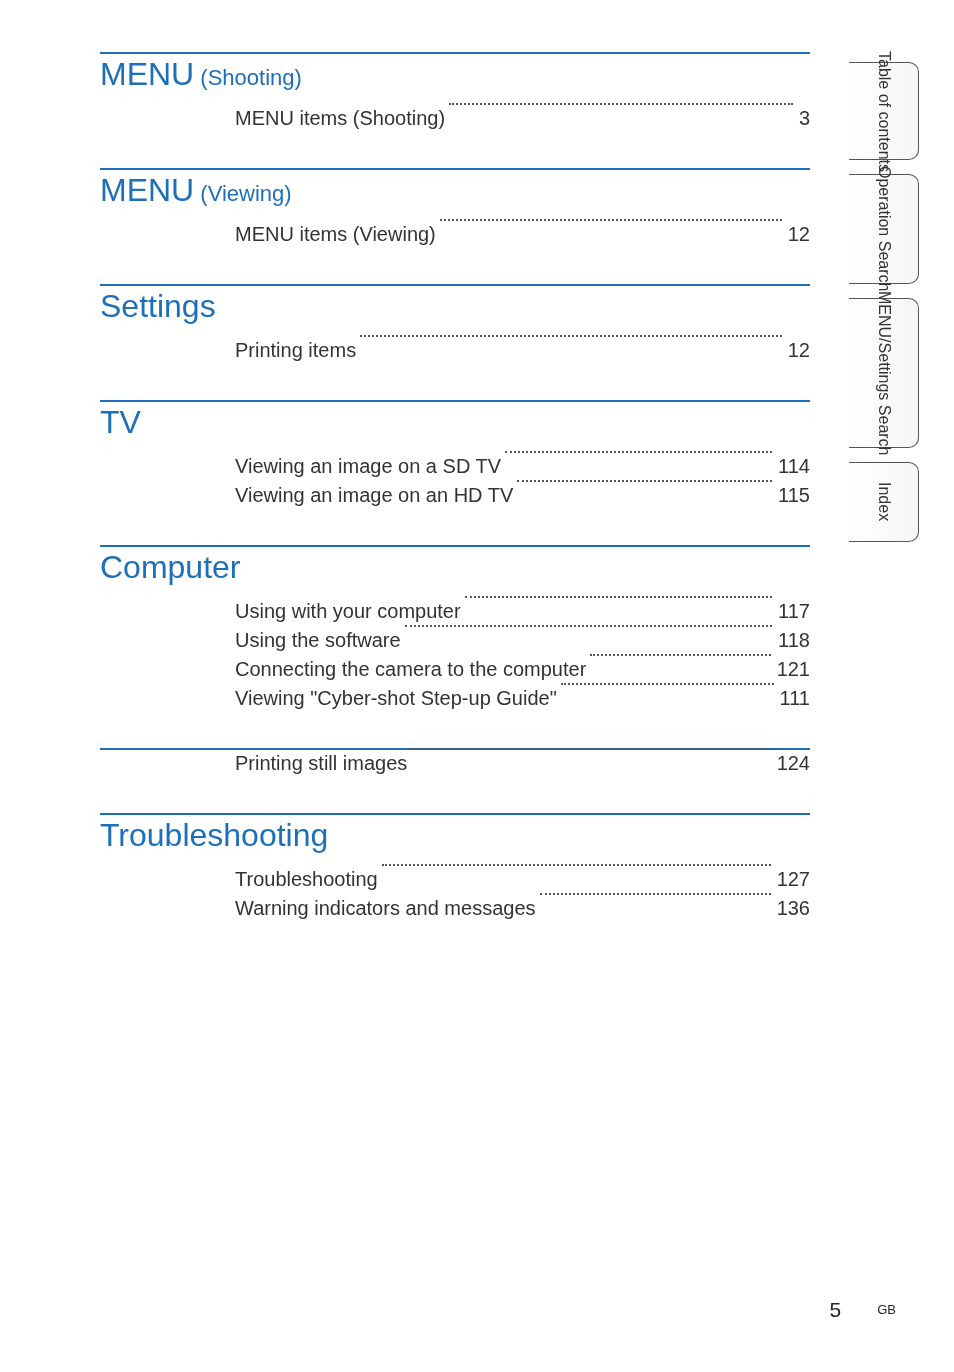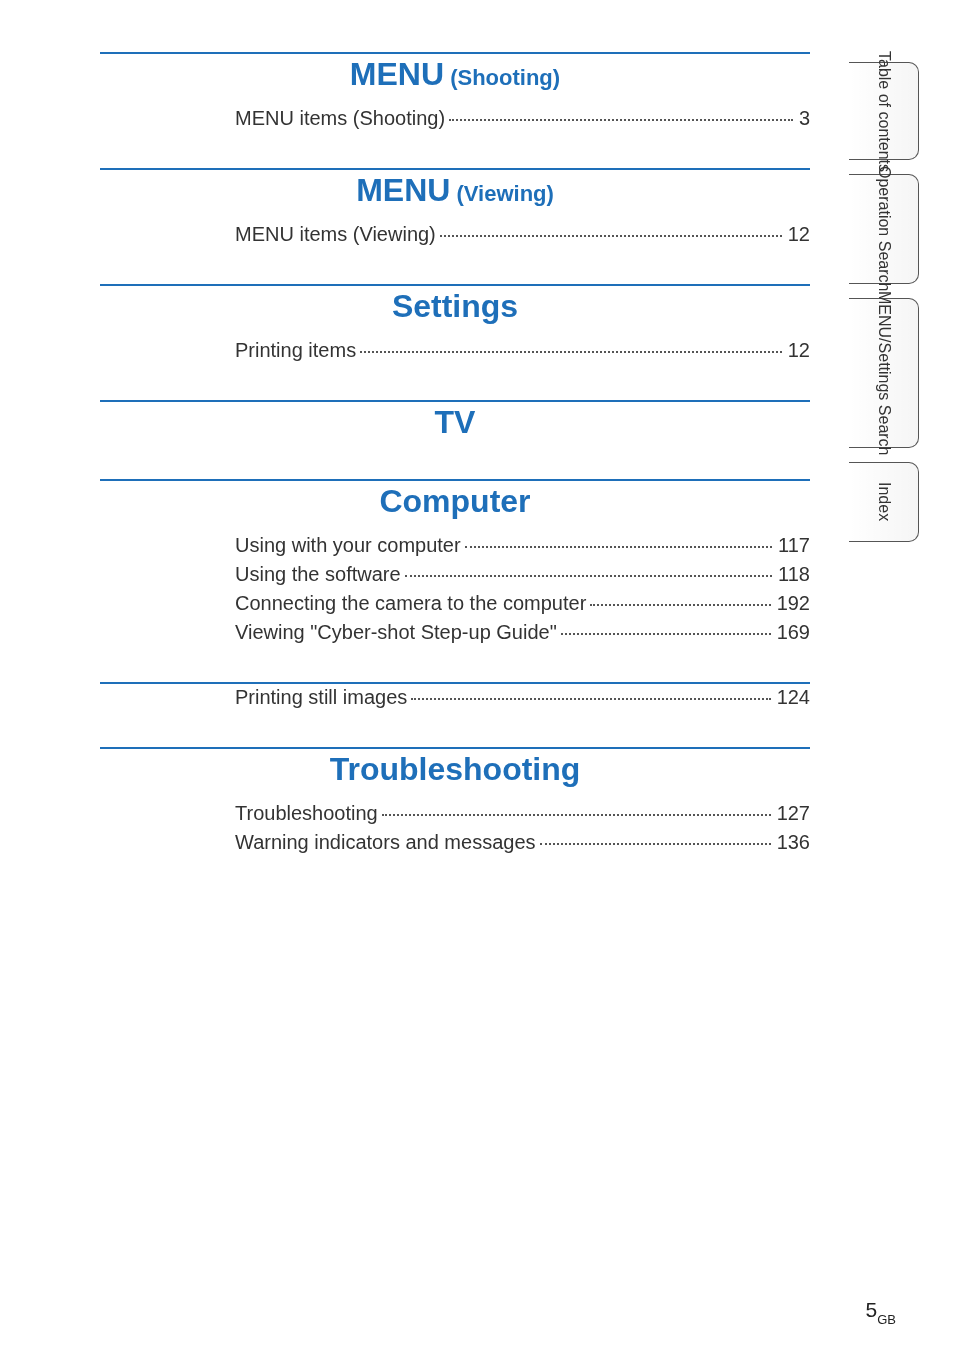--- a/index.html
+++ b/index.html
@@ -25,34 +25,33 @@
       margin-bottom: 38px;
     }
     .section-rule {
       height: 2px;
       background: #1e6fb9;
       margin-bottom: 2px;
     }
     .section-heading {
       font-size: 32px;
       color: #1e6fb9;
-      font-weight: bold;
+      font-weight: normal;
       margin-bottom: 14px;
-      text-align: center;
     }
     .section-heading .sub {
       font-size: 22px;
       color: #1e6fb9;
     }
     .toc-entries {
       display: block;
     }
     .toc-row {
       display: flex;
-      align-items: flex-end;
+      align-items: flex-start;
       font-size: 20px;
       color: #333;
       margin-bottom: 6px;
       margin-left: 135px;
     }
     .toc-label {
       white-space: nowrap;
     }
     .toc-dots {
       flex: 1;
@@ -95,21 +94,22 @@
       position: absolute;
       right: 58px;
       bottom: 50px;
       font-size: 21px;
       color: #222;
     }
     .footer .gb {
       font-size: 13px;
       vertical-align: top;
       position: relative;
-      top: 14px;
+      top: 4px;
+      margin-left: 36px;
     }
   </style>
 </head>
 <body>
 
 <div class="content" id="content">
     <div class="section">
       <div class="section-rule"></div>
       <div class="section-heading"><span>MENU</span><span class="sub"> (Shooting)</span></div>
       <div class="toc-entries">
@@ -138,44 +138,56 @@
         <div class="toc-row">
           <span class="toc-label">Printing items</span>
           <span class="toc-dots"></span>
           <span class="toc-page">12</span>
         </div>
       </div>
     </div>
     <div class="section">
       <div class="section-rule"></div>
       <div class="section-heading"><span>TV</span></div>
+      <div class="toc-entries">
+        <div class="toc-row">
+          <span class="toc-label">Viewing an image on a SD TV</span>
+          <span class="toc-dots"></span>
+          <span class="toc-page">114</span>
+        </div>
+        <div class="toc-row">
+          <span class="toc-label">Viewing an image on an HD TV</span>
+          <span class="toc-dots"></span>
+          <span class="toc-page">115</span>
+        </div>
+      </div>
     </div>
     <div class="section">
       <div class="section-rule"></div>
       <div class="section-heading"><span>Computer</span></div>
       <div class="toc-entries">
         <div class="toc-row">
           <span class="toc-label">Using with your computer</span>
           <span class="toc-dots"></span>
           <span class="toc-page">117</span>
         </div>
         <div class="toc-row">
           <span class="toc-label">Using the software</span>
           <span class="toc-dots"></span>
           <span class="toc-page">118</span>
         </div>
         <div class="toc-row">
           <span class="toc-label">Connecting the camera to the computer</span>
           <span class="toc-dots"></span>
-          <span class="toc-page">192</span>
+          <span class="toc-page">121</span>
         </div>
         <div class="toc-row">
           <span class="toc-label">Viewing "Cyber-shot Step-up Guide"</span>
           <span class="toc-dots"></span>
-          <span class="toc-page">169</span>
+          <span class="toc-page">111</span>
         </div>
       </div>
     </div>
     <div class="section">
       <div class="section-rule"></div>
       <div class="toc-entries">
         <div class="toc-row">
           <span class="toc-label">Printing still images</span>
           <span class="toc-dots"></span>
           <span class="toc-page">124</span>

